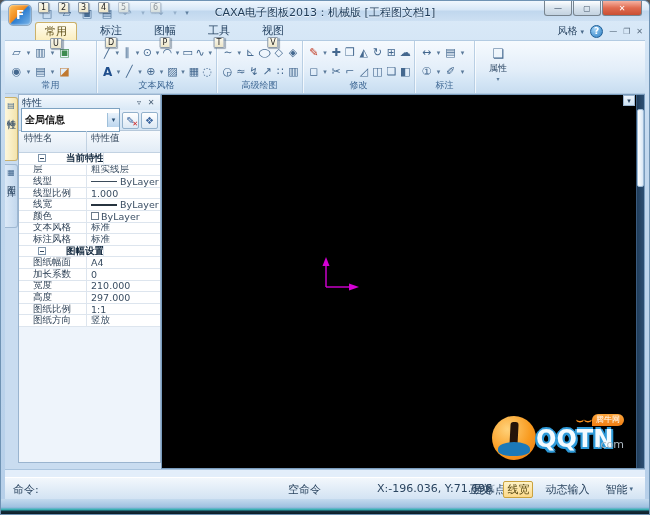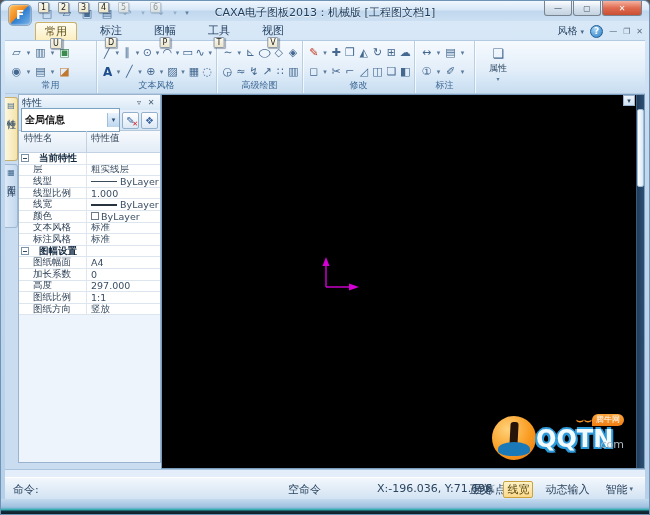--- a/index.html
+++ b/index.html
@@ -102,21 +102,21 @@
   .thead{ height:22px; display:flex; background:linear-gradient(#f7fafd,#e2ecf6);
     border-bottom:1px solid #c2d2e2; font-size:9.5px; color:#33475c;}
   .th-name{ width:68px; padding-left:5px; border-right:1px solid #c2d2e2; line-height:14px;}
   .th-val{ flex:1; padding-left:4px; line-height:14px;}
   .prow{ height:11.6px; display:flex; border-bottom:1px solid #dde5ee; font-size:9.5px; color:#2f4257;}
   .prow .pname{ width:68px; border-right:1px solid #dde5ee; display:flex; align-items:center; padding-left:14px;
     white-space:nowrap; overflow:hidden;}
   .prow .pval{ flex:1; display:flex; align-items:center; padding-left:4px; color:#3a4e63;
     white-space:nowrap; overflow:hidden;}
   .prow.group{ font-weight:bold; color:#13293f; }
-  .prow.group .pname{ padding-left:2px; gap:10px; }
+  .prow.group .pname{ padding-left:2px; gap:20px;margin-left:17px; }
   .expander{ width:8px; height:8px; border:1px solid #7d93a9; background:#fff; position:relative; flex:0 0 auto;}
   .expander::after{ content:""; position:absolute; left:1px; right:1px; top:3px; height:1px; background:#33475c;}
   .vdec{ display:none; }
   .vdec.line-thin{ display:inline-block; width:26px; height:1px; background:#3a4a5a; margin-right:3px;}
   .vdec.line-thick{ display:inline-block; width:26px; height:2px; background:#27343f; margin-right:3px;}
   .vdec.swatch{ display:inline-block; width:8px; height:8px; border:1px solid #6b7b8b; background:#fff; margin-right:2px;}
   
   .canvas{ position:absolute; left:156px; right:0; top:0; bottom:0; background:#000;
     border:1px solid #7a9cbd; }
   .corner-arrow{ position:absolute; right:9px; top:0px; width:12px; height:11px;
@@ -532,20 +532,30 @@
               <span class="pname">
 
                 <span>加长系数</span>
               </span>
               <span class="pval">
 
                 <span>0</span>
               </span>
             </div>
 
+            <div class="prow item">
+              <span class="pname">
+
+                <span>宽度</span>
+              </span>
+              <span class="pval">
+
+                <span>210.000</span>
+              </span>
+            </div>
 
             <div class="prow item">
               <span class="pname">
 
                 <span>高度</span>
               </span>
               <span class="pval">
 
                 <span>297.000</span>
               </span>

